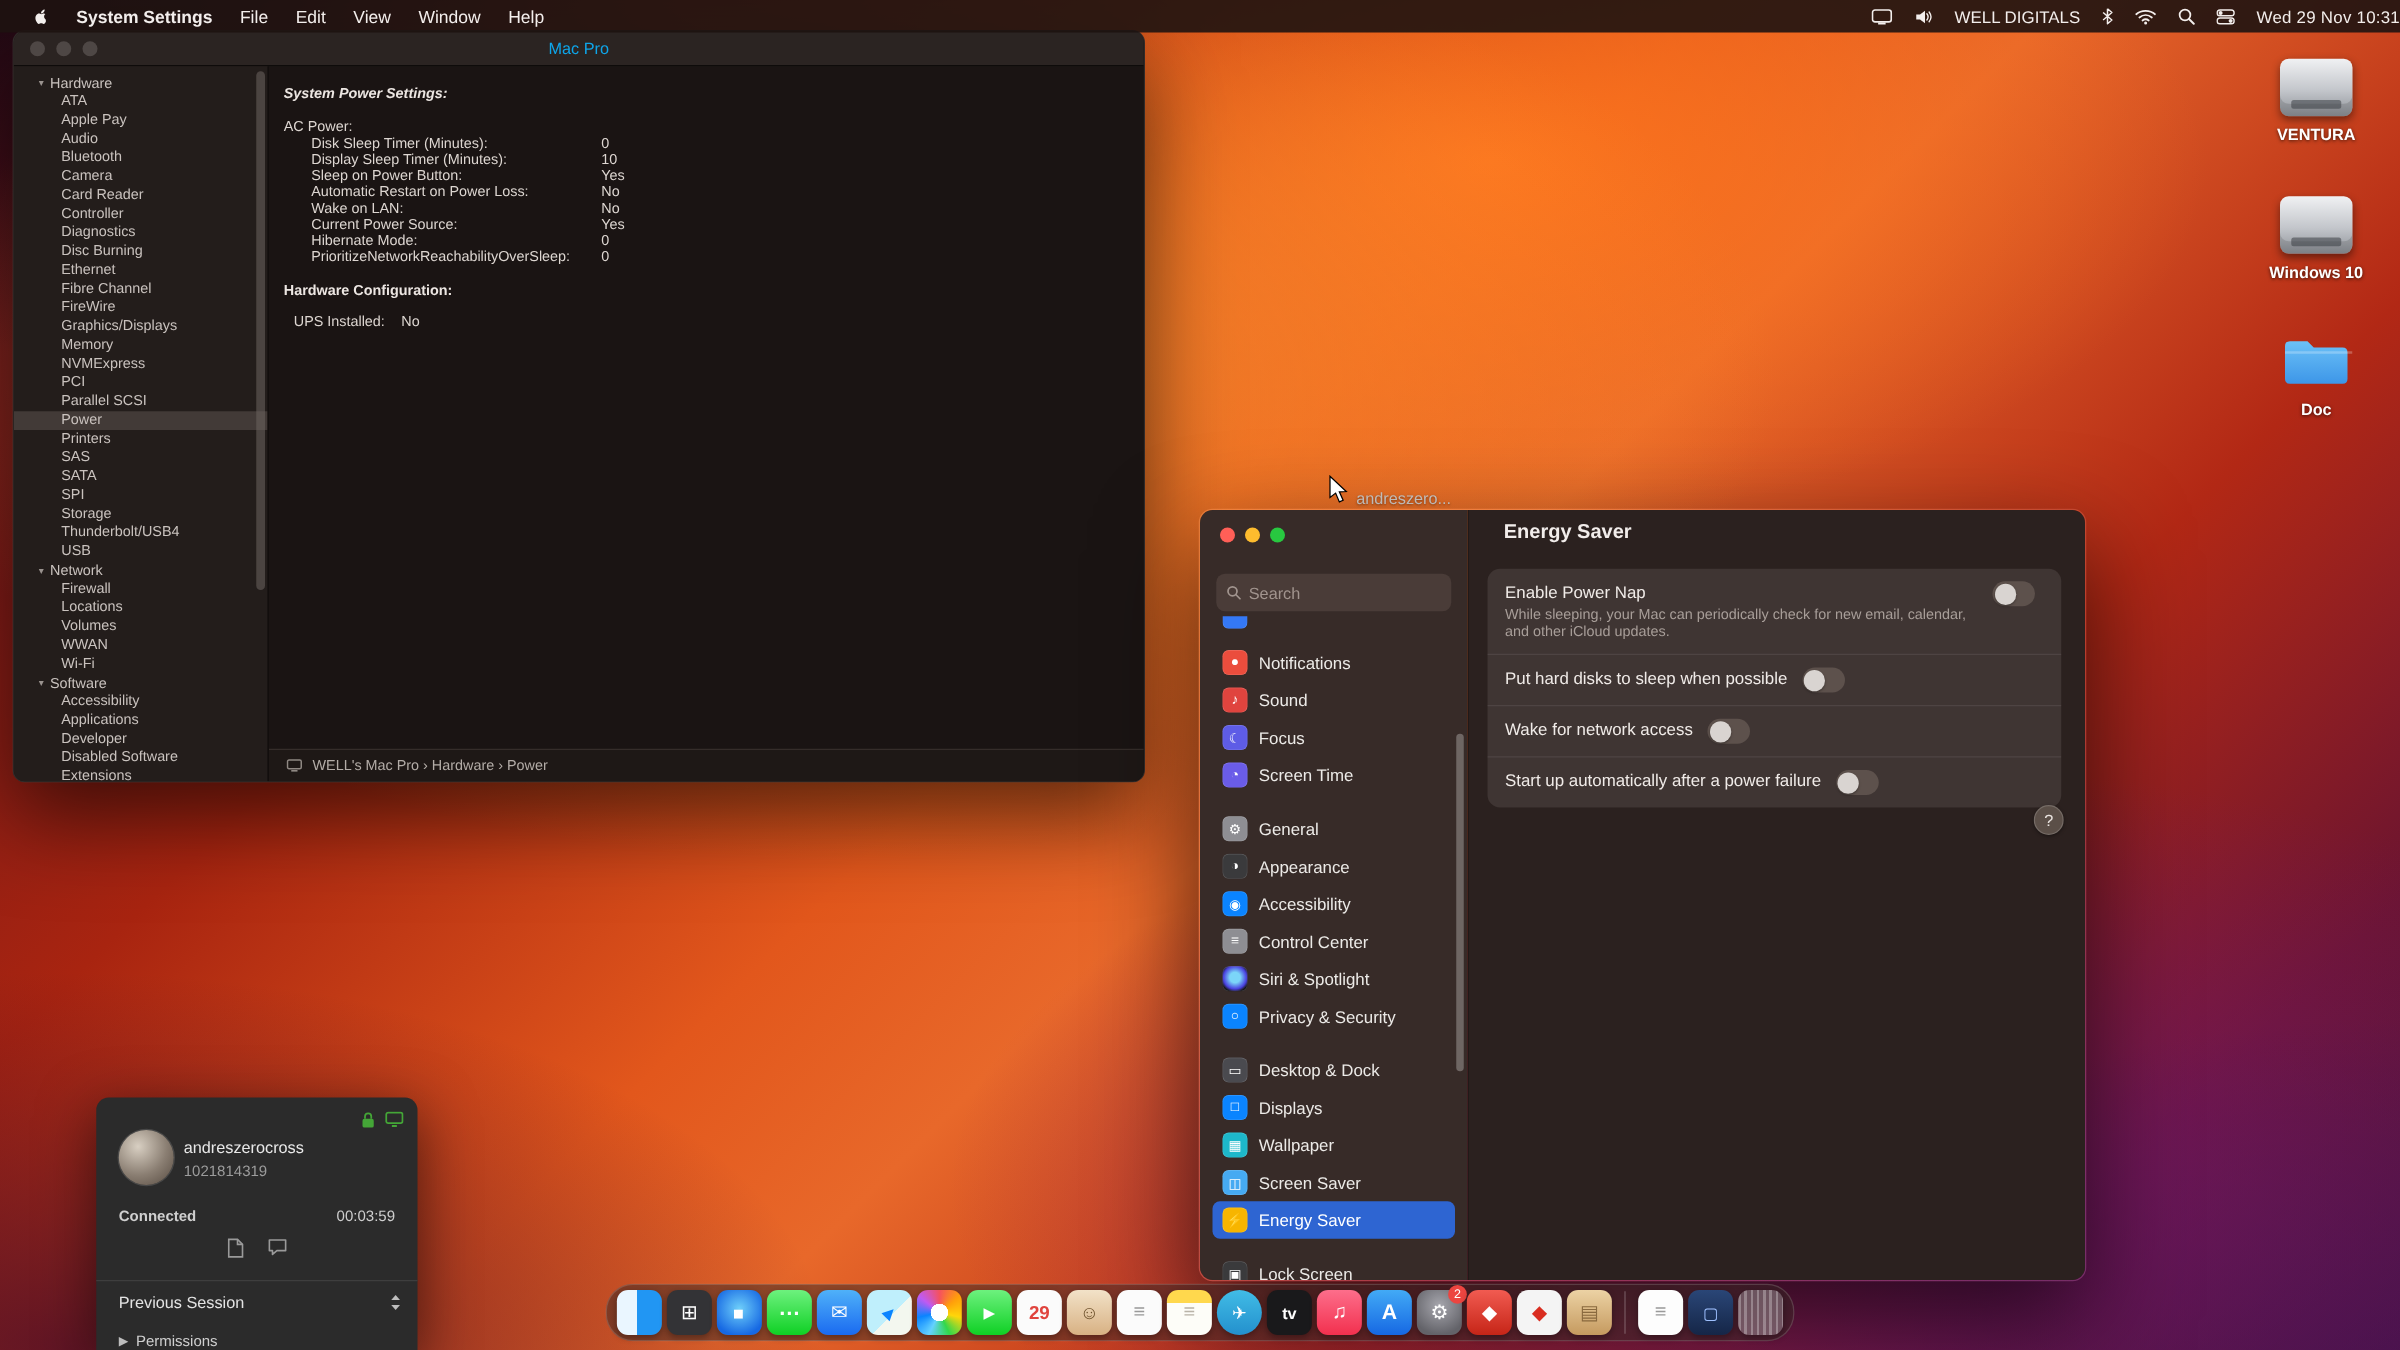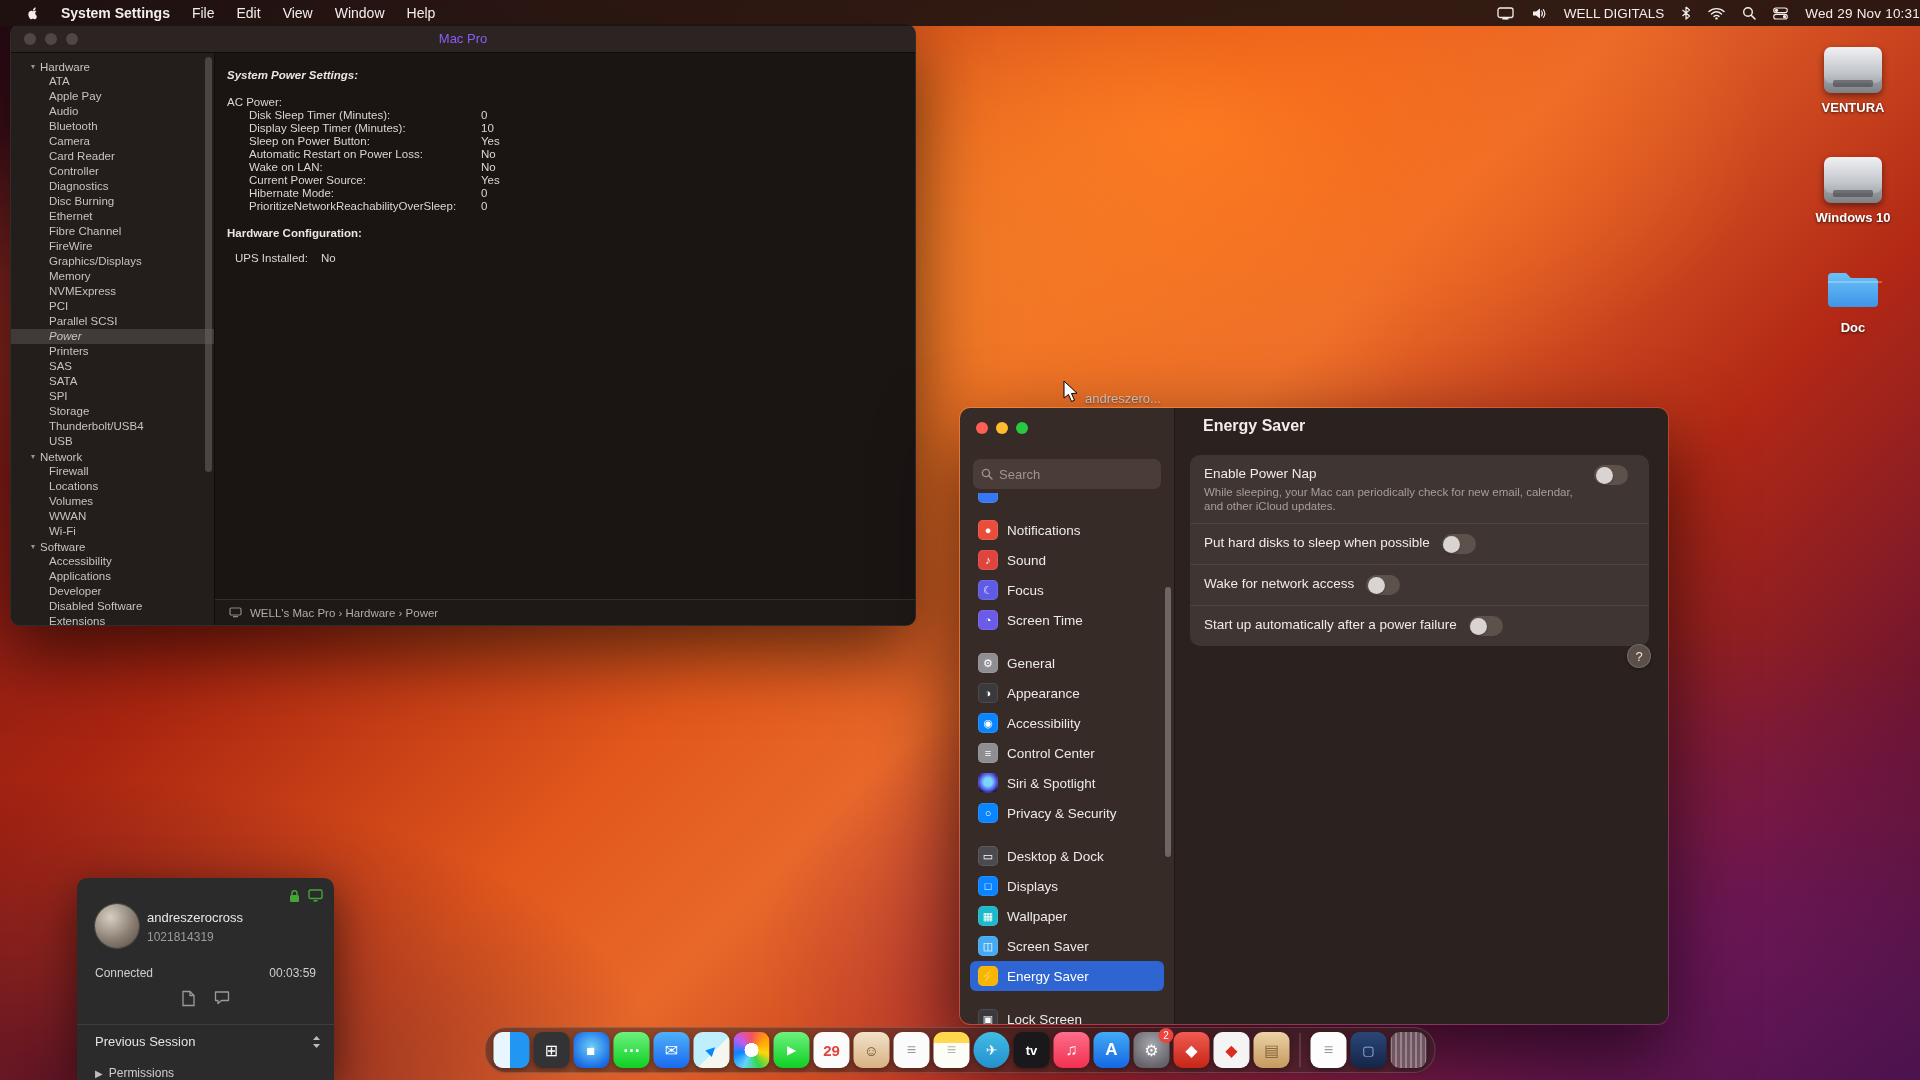--- a/index.html
+++ b/index.html
@@ -40,28 +40,28 @@
 
   
   #sysinfo { position:absolute; left:10px; top:24px; width:906px; height:602px; z-index:10;
     background:#1d1715; border-radius:10px; overflow:hidden; display:flex; flex-direction:column;
     border:1px solid rgba(255,255,255,.09); box-shadow:0 28px 70px rgba(0,0,0,.6); }
   .si-titlebar { flex:0 0 28px; background:#2b2422; border-bottom:1px solid #0e0b0a; position:relative; display:flex; align-items:center; }
   .si-traffic { display:flex; gap:9px; padding-left:13px; z-index:2; }
   .tl { width:12px; height:12px; border-radius:50%; }
   .tl.inactive { background:#4e4745; }
   .tl.red { background:#ff5f57; } .tl.yellow { background:#febc2e; } .tl.green { background:#28c840; }
-  .si-title { position:absolute; left:0; right:0; text-align:center; color:#8b5cf6; font-size:13px; }
+  .si-title { position:absolute; left:0; right:0; text-align:center; color:#0ea5e9; font-size:13px; }
   .si-body { flex:1; display:flex; min-height:0; }
   .si-sidebar { flex:0 0 204px; background:#231d1b; border-right:1px solid #0e0b0a; padding-top:6px;
     position:relative; overflow:hidden; font-size:11.5px; color:#c9c2be; }
   .si-group-header { display:flex; align-items:center; height:15px; padding-left:20px; gap:5px; }
   .si-chevron {ของ} .si-chevron { font-size:8px; color:#9a938f; }
   .si-item { height:15px; line-height:15px; padding-left:38px; white-space:nowrap; }
-  .si-item.selected { background:#423a37;font-style:italic; }
+  .si-item.selected { background:#423a37; }
   .si-scroll { position:absolute; right:2px; top:4px; width:7px; height:415px; border-radius:4px; background:#6e6560; opacity:.55; }
   .si-main { flex:1; display:flex; flex-direction:column; background:#1a1413; min-width:0; }
   .si-content { flex:1; padding:16px 10px 0 12px; color:#ddd6d1; font-size:11.5px; line-height:13px; }
   .si-h { font-weight:bold; color:#ece6e2;font-style:italic; }
   .si-group-line { margin-top:14px; }
   .si-row { display:flex; margin-left:22px; }
   .si-row .lbl { width:232px; flex:0 0 auto; }
   .si-h2 { margin-top:14px; font-weight:bold; color:#ece6e2; }
   .si-ups { margin-top:12px; margin-left:8px; display:flex; }
   .si-ups .lbl { width:86px; flex:0 0 auto; }
@@ -107,21 +107,21 @@
     display:flex; align-items:center; justify-content:center; box-shadow:0 1px 3px rgba(0,0,0,.4); }
 
   
   #session { position:absolute; left:77px; top:878px; width:257px; height:202px; z-index:30;
     background:#2b2b2b; border-radius:10px 10px 0 0; box-shadow:0 12px 45px rgba(0,0,0,.55); color:#e8e8e8; }
   .sess-top-icons { position:absolute; top:11px; right:11px; display:flex; gap:7px; }
   .avatar { position:absolute; left:18px; top:26px; width:44px; height:44px; border-radius:50%;
     background:radial-gradient(circle at 35% 30%, #d8cfc2, #8a7e72 55%, #55493f); box-shadow:0 0 0 1px rgba(255,255,255,.14); }
   .sess-name { position:absolute; left:70px; top:32px; font-size:13px; }
   .sess-id { position:absolute; left:70px; top:52px; font-size:12px; color:#9c9c9c; }
-  .sess-status { position:absolute; left:18px; top:88px; font-size:12px; color:#cfcfcf; }
+  .sess-status { position:absolute; left:18px; top:88px; font-size:12px; color:#cfcfcf;font-weight:bold; }
   .sess-timer { position:absolute; right:18px; top:88px; font-size:12px; color:#cfcfcf; }
   .sess-mid-icons { position:absolute; top:112px; left:0; right:0; display:flex; justify-content:center; gap:18px; }
   .sess-divider { position:absolute; top:146px; left:0; right:0; height:1px; background:#3e3e3e; }
   .sess-drop { position:absolute; top:156px; left:18px; right:13px; display:flex; align-items:center; justify-content:space-between; font-size:13px; color:#e3e3e3; }
   .sess-perm { position:absolute; top:188px; left:18px; font-size:12px; color:#cfcfcf; display:flex; align-items:center; gap:6px; }
   .perm-tri { font-size:10px; color:#bdbdbd; }
 
   
   #dock { position:absolute; left:50%; transform:translateX(-50%); bottom:7px; height:46px; z-index:40;
     background:rgba(58,40,38,.5); border:1px solid rgba(255,255,255,.15); border-radius:22px;

